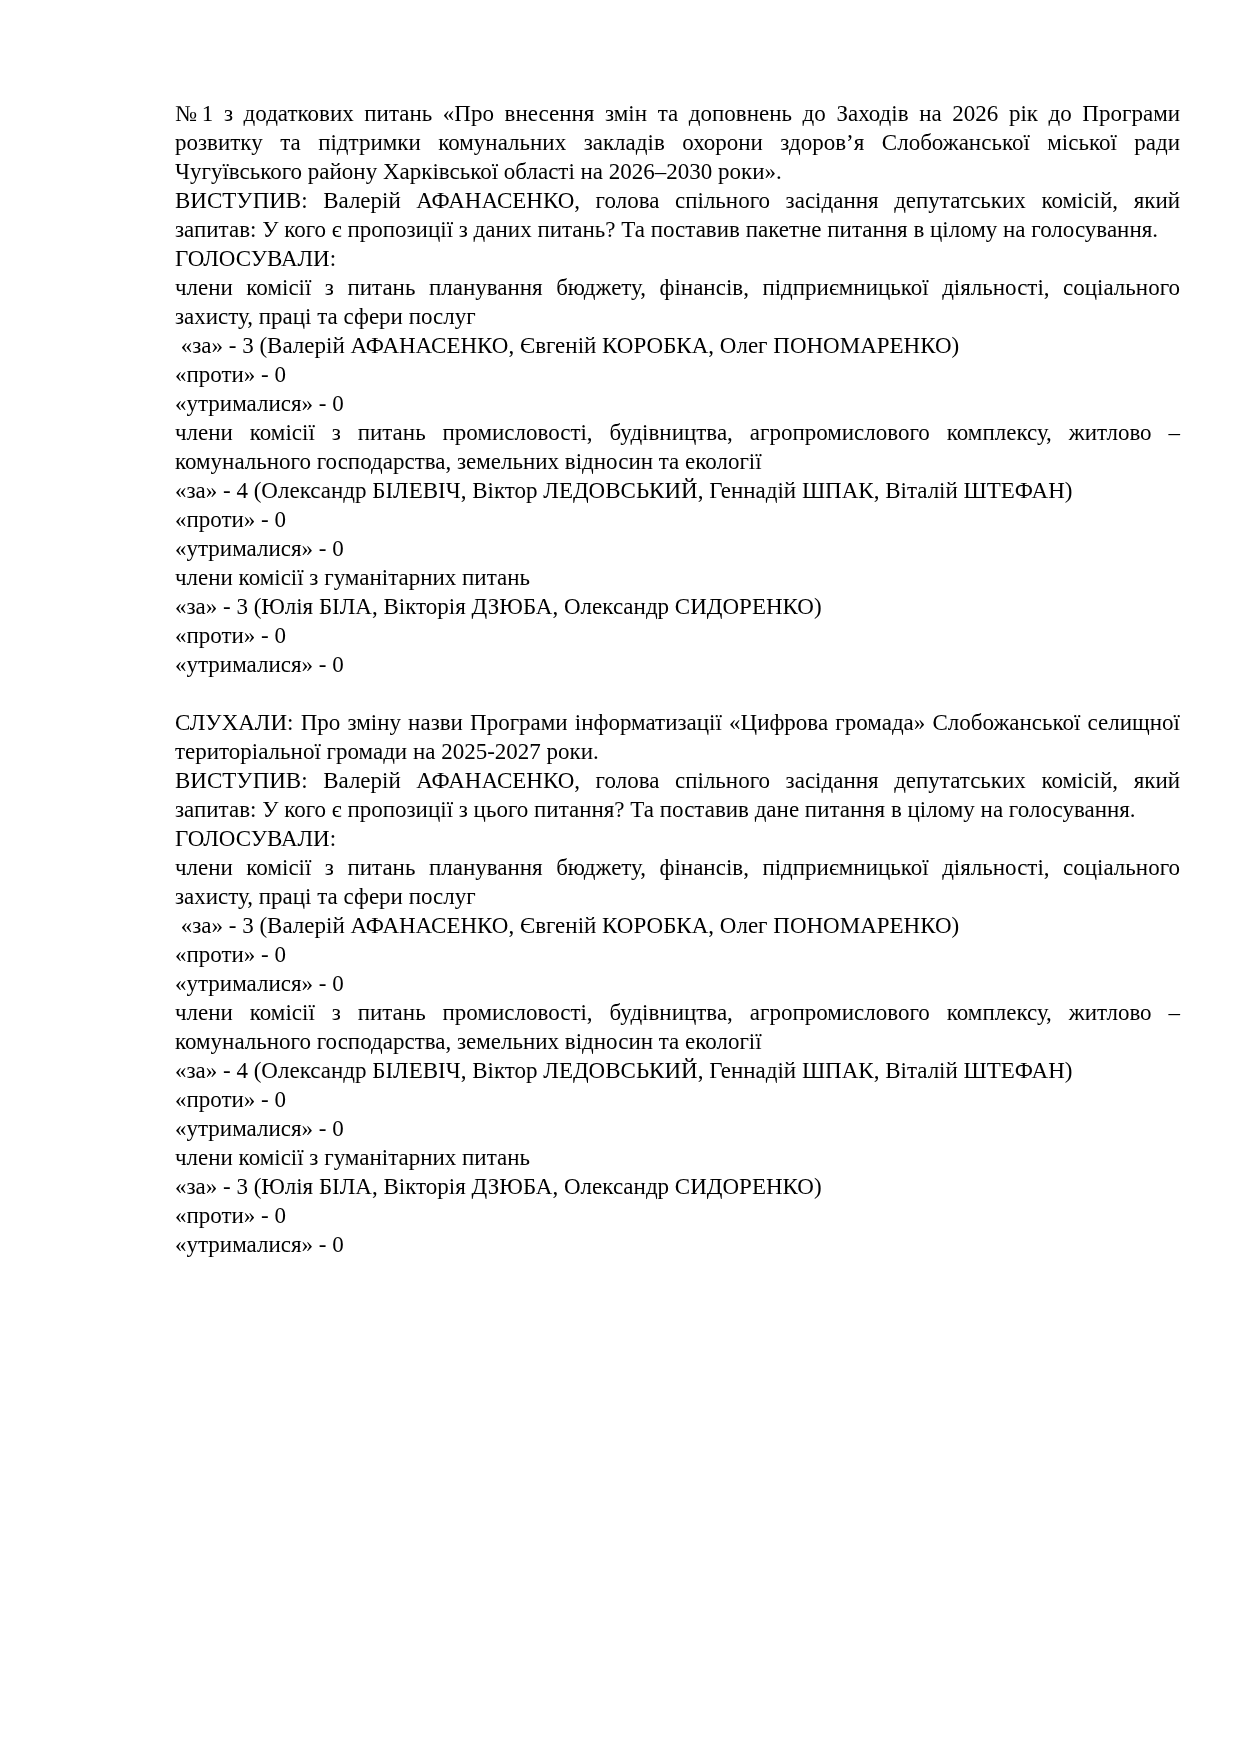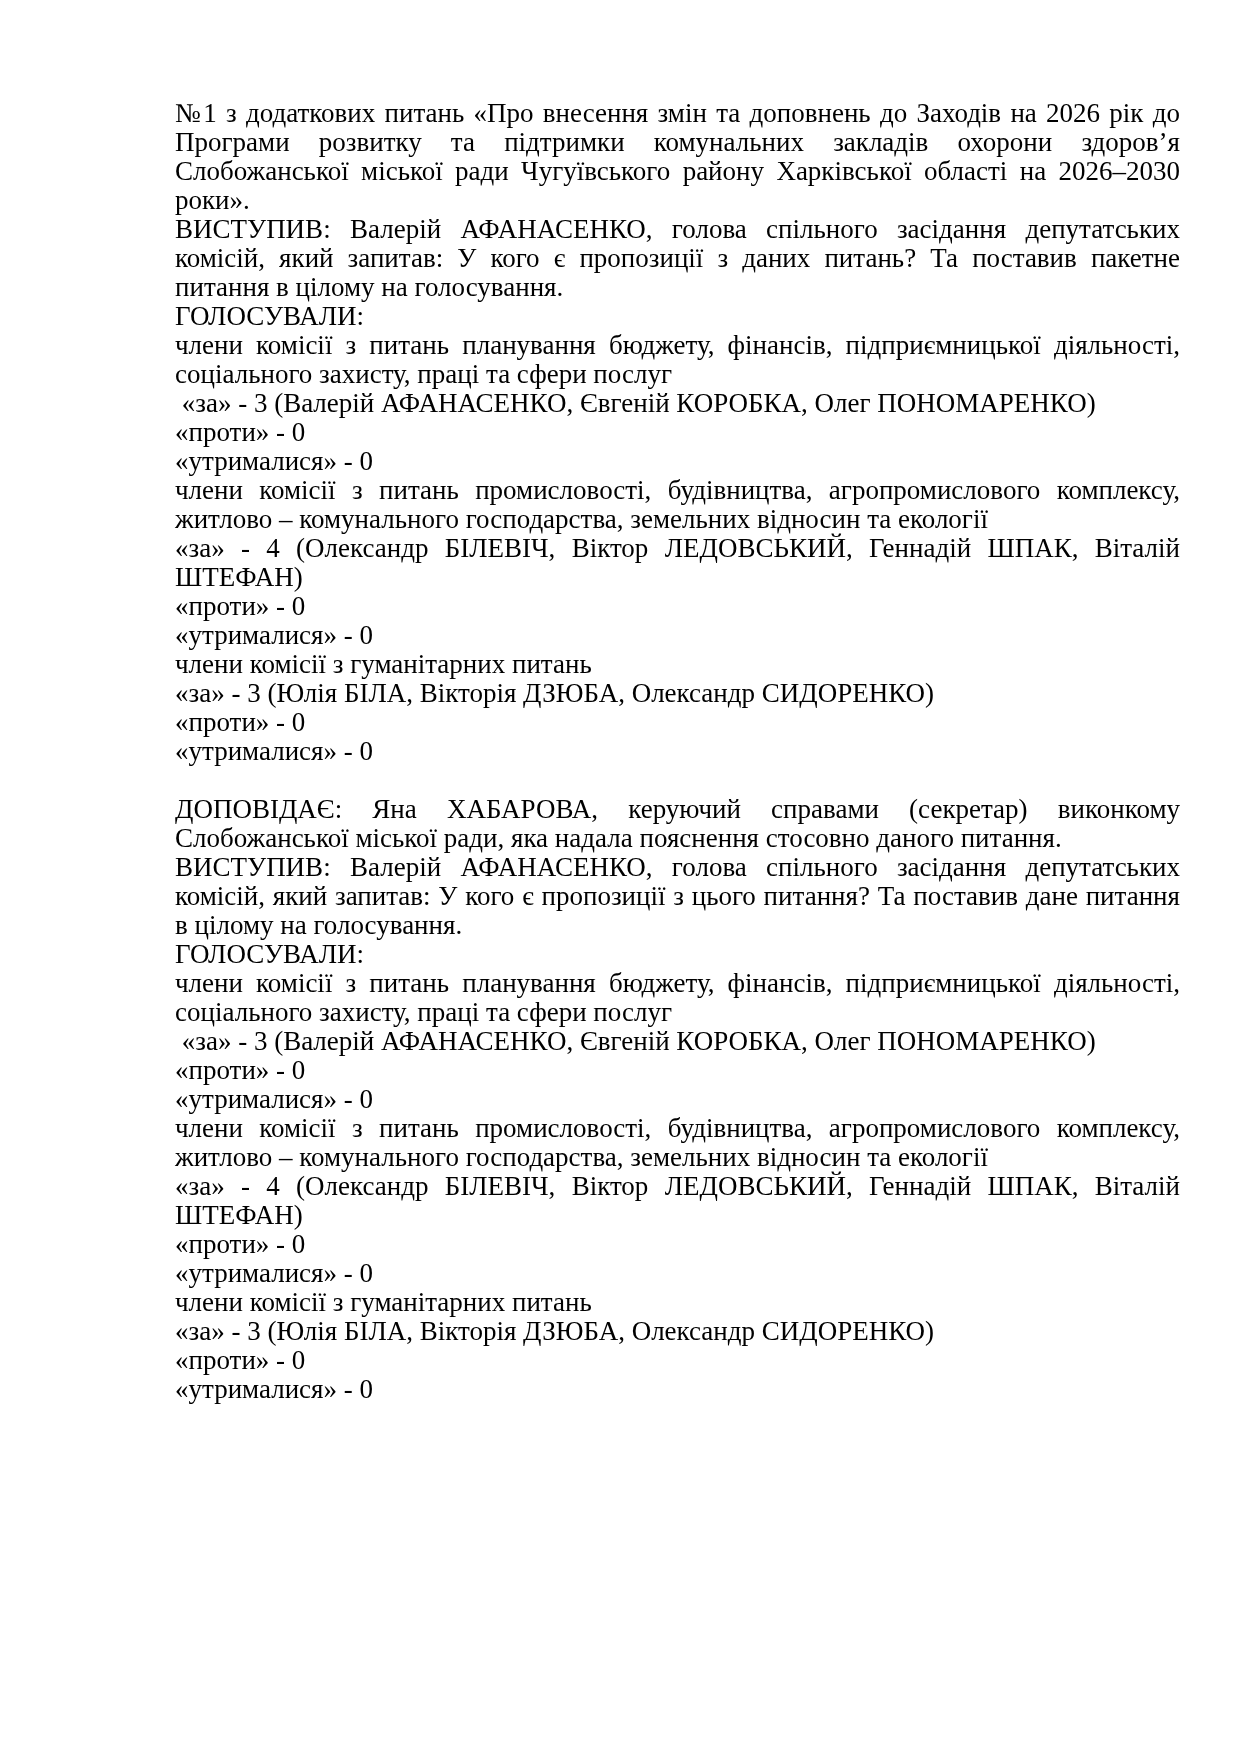--- a/index.html
+++ b/index.html
@@ -14,21 +14,21 @@
     background: #ffffff;
     overflow: hidden;
   }
   .doc {
     position: absolute;
     left: 175px;
     top: 99px;
     width: 1005px;
     color: #000000;
     font-family: "Liberation Serif", "DejaVu Serif", serif;
-    font-size: 27px;
+    font-size: 23px;
     line-height: 29px;
     text-align: justify;
   }
   .para {
     margin: 0;
     padding: 0;
   }
   .spacer {
     height: 29px;
   }
@@ -47,21 +47,21 @@
     <p class="para">«утрималися» - 0</p>
     <p class="para">члени комісії з питань промисловості, будівництва, агропромислового комплексу, житлово – комунального господарства, земельних відносин та екології</p>
     <p class="para">«за» - 4 (Олександр БІЛЕВІЧ, Віктор ЛЕДОВСЬКИЙ, Геннадій ШПАК, Віталій ШТЕФАН)</p>
     <p class="para">«проти» - 0</p>
     <p class="para">«утрималися» - 0</p>
     <p class="para">члени комісії з гуманітарних питань</p>
     <p class="para">«за» - 3 (Юлія БІЛА, Вікторія ДЗЮБА, Олександр СИДОРЕНКО)</p>
     <p class="para">«проти» - 0</p>
     <p class="para">«утрималися» - 0</p>
     <div class="spacer"></div>
-    <p class="para">ДОПОВІДАЄ: Яна ХАБАРОВА, керуючий справами (секретар) виконкому Слобожанської міської ради, яка надала пояснення стосовно даного питання.</p>
+    <p class="para">СЛУХАЛИ: Про зміну назви Програми інформатизації «Цифрова громада» Слобожанської селищної територіальної громади на 2025-2027 роки.</p>
     <p class="para">ВИСТУПИВ: Валерій АФАНАСЕНКО, голова спільного засідання депутатських комісій, який запитав: У кого є пропозиції з цього питання? Та поставив дане питання в цілому на голосування.</p>
     <p class="para">ГОЛОСУВАЛИ:</p>
     <p class="para">члени комісії з питань планування бюджету, фінансів, підприємницької діяльності, соціального захисту, праці та сфери послуг</p>
     <p class="para">&nbsp;«за» - 3 (Валерій АФАНАСЕНКО, Євгеній КОРОБКА, Олег ПОНОМАРЕНКО)</p>
     <p class="para">«проти» - 0</p>
     <p class="para">«утрималися» - 0</p>
     <p class="para">члени комісії з питань промисловості, будівництва, агропромислового комплексу, житлово – комунального господарства, земельних відносин та екології</p>
     <p class="para">«за» - 4 (Олександр БІЛЕВІЧ, Віктор ЛЕДОВСЬКИЙ, Геннадій ШПАК, Віталій ШТЕФАН)</p>
     <p class="para">«проти» - 0</p>
     <p class="para">«утрималися» - 0</p>

